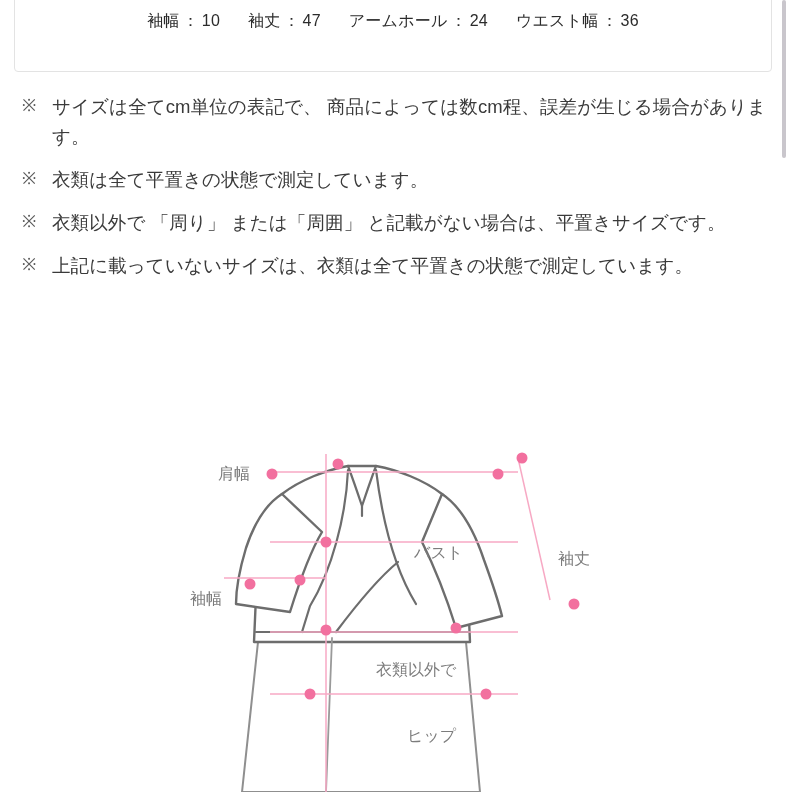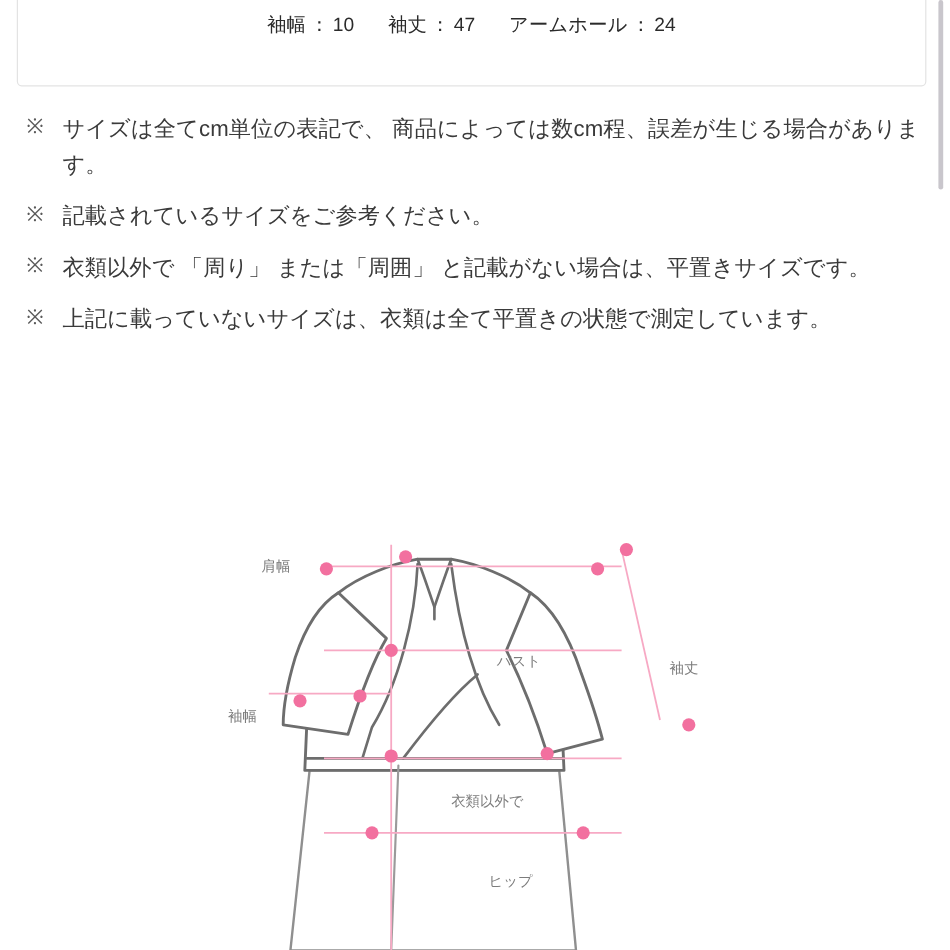--- a/index.html
+++ b/index.html
@@ -99,21 +99,21 @@
     position: absolute;
     left: 150px;
     top: 420px;
     width: 520px;
     height: 372px;
   }
   .diagram svg { display: block; }
   .dlabel {
     position: absolute;
     color: #7c7c7c;
-    font-size: 12px;
+    font-size: 16px;
     white-space: nowrap;
   }
 </style>
 </head>
 <body>
 
 <div id="page">
 
   <div class="size-card">
     <div class="size-row">
@@ -124,31 +124,34 @@
     <div class="size-row">
       <span class="cell">
         <span class="lbl">袖幅</span><span class="sep">：</span><span class="val">10</span>
       </span>
       <span class="cell">
         <span class="lbl">袖丈</span><span class="sep">：</span><span class="val">47</span>
       </span>
       <span class="cell">
         <span class="lbl">アームホール</span><span class="sep">：</span><span class="val">24</span>
       </span>
+      <span class="cell">
+        <span class="lbl">ウエスト幅</span><span class="sep">：</span><span class="val">36</span>
+      </span>
     </div>
   </div>
 
   <div class="notes">
     <div class="note">
       <span class="mark">※</span>
       <span class="body">サイズは全てcm単位の表記で、 商品によっては数cm程、誤差が生じる場合があります。</span>
     </div>
     <div class="note">
       <span class="mark">※</span>
-      <span class="body">記載されているサイズをご参考ください。</span>
+      <span class="body">衣類は全て平置きの状態で測定しています。</span>
     </div>
     <div class="note">
       <span class="mark">※</span>
       <span class="body">衣類以外で 「周り」 または「周囲」 と記載がない場合は、平置きサイズです。</span>
     </div>
     <div class="note">
       <span class="mark">※</span>
       <span class="body">上記に載っていないサイズは、衣類は全て平置きの状態で測定しています。</span>
     </div>
   </div>

